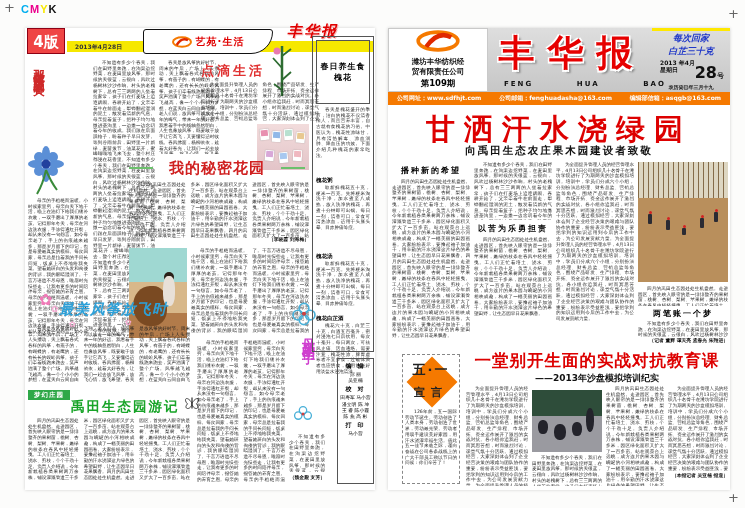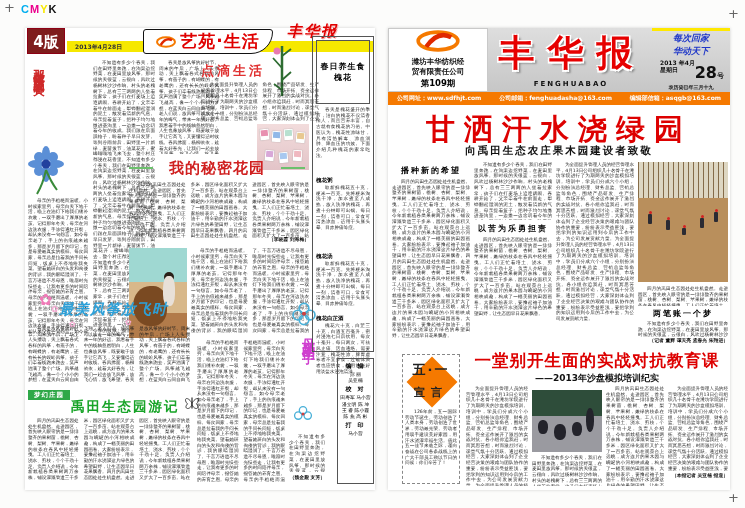--- a/index.html
+++ b/index.html
@@ -14,27 +14,27 @@
   .abs{position:absolute;}
   
   .t{position:absolute;font-size:4.6px;line-height:5.7px;text-align:justify;color:#1c1c1c;
      overflow:hidden;text-indent:9px;}
   .tt{font-size:4.6px;line-height:5.7px;text-align:justify;color:#1c1c1c;overflow:hidden;text-indent:9px;}
   .c2{column-count:2;column-gap:5px;}
   .c3{column-count:3;column-gap:5px;}
   .sign{font-size:4.8px;font-weight:bold;text-align:right;color:#111;}
   .sechead{font-size:8px;font-weight:bold;text-align:center;color:#000;letter-spacing:2px;margin:3px 0;}
   
-  .badge{position:absolute;left:2px;top:0;width:38px;height:26px;background:#7f1d1d;color:#fff;
+  .badge{position:absolute;left:2px;top:0;width:38px;height:26px;background:#ef4444;color:#fff;
          font-size:15px;font-weight:bold;line-height:26px;text-align:center;border:1px solid #8d0014;box-sizing:border-box;}
   .ybar{position:absolute;left:42px;top:13px;width:306px;height:11px;background:#f6e800;}
   .ldate{position:absolute;left:50px;top:15px;font-size:6px;font-weight:bold;color:#333;}
   .bubble{position:absolute;left:118px;top:1px;width:130px;height:25px;background:#fff;border:1.5px solid #111;
           border-radius:3px 3px 22px 3px;display:flex;align-items:center;justify-content:center;gap:4px;box-sizing:border-box;}
-  .sectitle{color:#e00000;font-weight:bold;font-size:17px;letter-spacing:1px;}
+  .sectitle{color:#e00000;font-weight:bold;font-size:10px;letter-spacing:1px;}
   .scriptname{position:absolute;left:262px;top:-6px;color:#e00000;font-weight:bold;font-style:italic;
               font-size:15px;letter-spacing:2px;text-shadow:1px 1px 0 #f6b8b8;}
   
   .vtitle1{position:absolute;left:6px;top:32px;height:124px;writing-mode:vertical-rl;
            font-size:11.5px;font-weight:bold;color:#cf2a2a;letter-spacing:2px;}
   .diandi{position:absolute;left:176px;top:34px;font-size:13px;font-weight:bold;color:#e03030;letter-spacing:3px;text-align:center;}
   .secretband{position:absolute;left:104px;top:130px;width:176px;height:20px;display:flex;align-items:center;gap:16px;}
   .secretband .ln{flex:1;height:2px;background:#6cc06c;}
   .secretband .ttl{color:#d02020;font-weight:bold;font-size:15px;letter-spacing:1px;white-space:nowrap;}
   .kitetitle{position:absolute;left:34px;top:272px;font-size:14.5px;font-weight:bold;font-style:italic;
@@ -73,21 +73,21 @@
   .blob{position:absolute;background:#23232b;border-radius:45%;}
   
   .mh{position:absolute;left:0;top:0;width:342px;height:64px;background:linear-gradient(#dedede,#c6c6c6);}
   .mh-left{position:absolute;left:0;top:0;width:100px;height:64px;background:#fff;border:1px solid #c9c9c9;
            box-sizing:border-box;text-align:center;}
   .company{font-size:7.5px;font-weight:bold;line-height:9px;color:#111;margin-top:1px;}
   .issue{font-size:8.5px;font-weight:bold;margin-top:2px;}
   .bigname{position:absolute;left:100px;top:0px;width:168px;height:50px;text-align:center;
            font-size:36px;font-weight:bold;color:#e60000;letter-spacing:13px;line-height:50px;white-space:nowrap;
            text-shadow:-1.5px -1.5px 0 #fff,1.5px -1.5px 0 #fff,-1.5px 1.5px 0 #fff,1.5px 1.5px 0 #fff,3px 3px 2px rgba(0,0,0,.35);}
-  .pinyin{position:absolute;left:102px;top:52px;width:162px;display:flex;justify-content:center;
+  .pinyin{position:absolute;left:116px;top:52px;width:162px;display:flex;justify-content:space-between;
           font-size:7px;font-weight:bold;letter-spacing:2px;color:#111;}
   .mh-right{position:absolute;left:264px;top:0;width:78px;height:64px;border-top:3px solid #ffe800;box-sizing:border-box;text-align:center;}
   .slogan{font-size:9px;font-weight:bold;font-style:italic;color:#2038c8;line-height:10.5px;margin-top:2px;}
   .dline{font-size:6px;font-weight:bold;color:#111;text-align:left;margin-left:8px;line-height:7px;}
   .bigno{position:absolute;right:6px;top:32px;font-size:16px;font-weight:bold;color:#111;}
   .bigno small{font-size:7px;}
   .lunar{position:absolute;left:0;bottom:2px;width:100%;font-size:5px;font-weight:bold;color:#111;}
   .contactbar{position:absolute;left:0;top:64px;width:342px;height:13px;background:#f57900;display:flex;
               align-items:center;justify-content:space-around;}
   .contactbar span{font-size:6px;font-weight:bold;color:#fff;}
@@ -271,21 +271,21 @@
         <div class="issue">第109期</div>
       </div>
       <div class="bigname">丰华报</div>
       <div class="pinyin">
         <span>FENG</span>
         <span>HUA</span>
         <span>BAO</span>
       </div>
       <div class="mh-right">
         <div class="slogan">每次回家</div>
-        <div class="slogan">华动天下</div>
+        <div class="slogan">白芷三十克</div>
         <div class="dline" style="margin-top:3px">2013 年4月</div>
         <div class="dline">星期日</div>
         <div class="bigno"><span>28</span><small>号</small></div>
         <div class="lunar">农历癸巳年三月十九</div>
       </div>
     </div>
 
     <div class="contactbar">
       <span>公司网址：www.sdfhjt.com</span>
       <span>公司邮箱：fenghuadasha@163.com</span>

